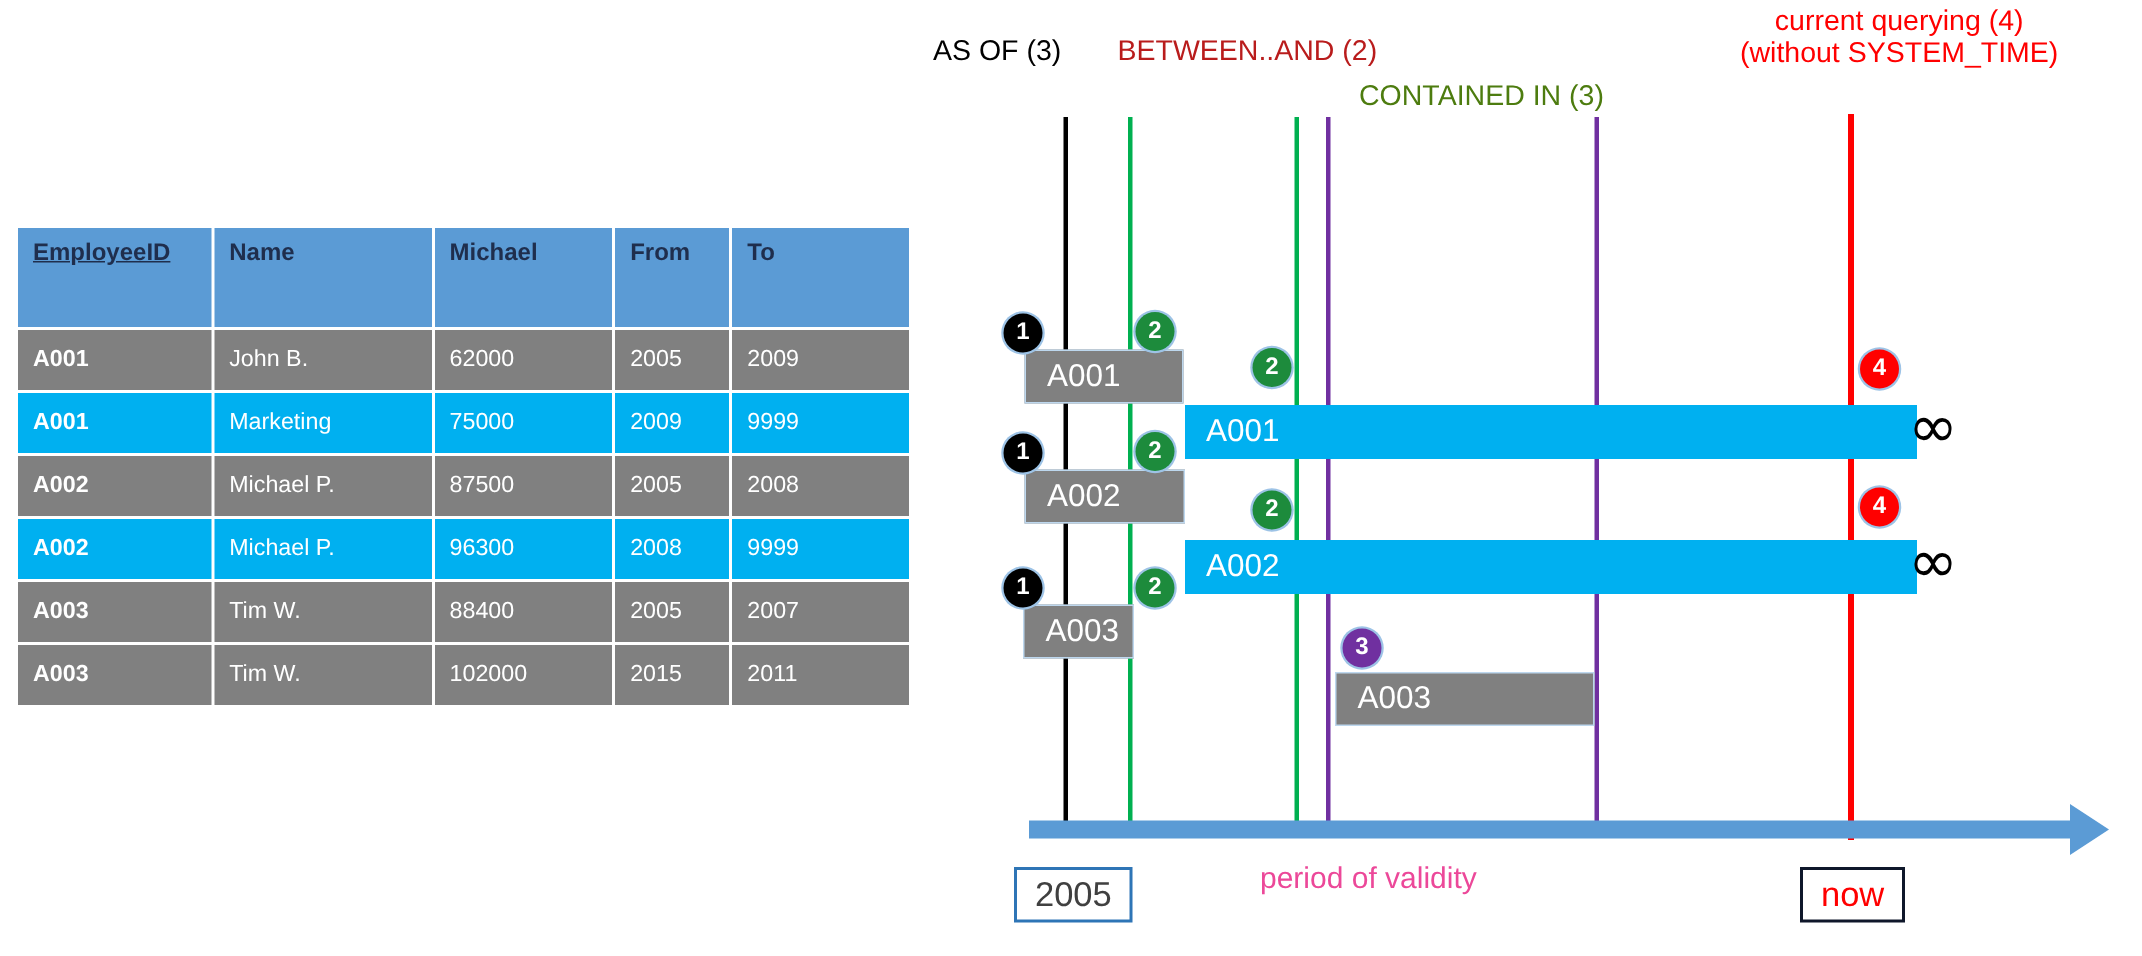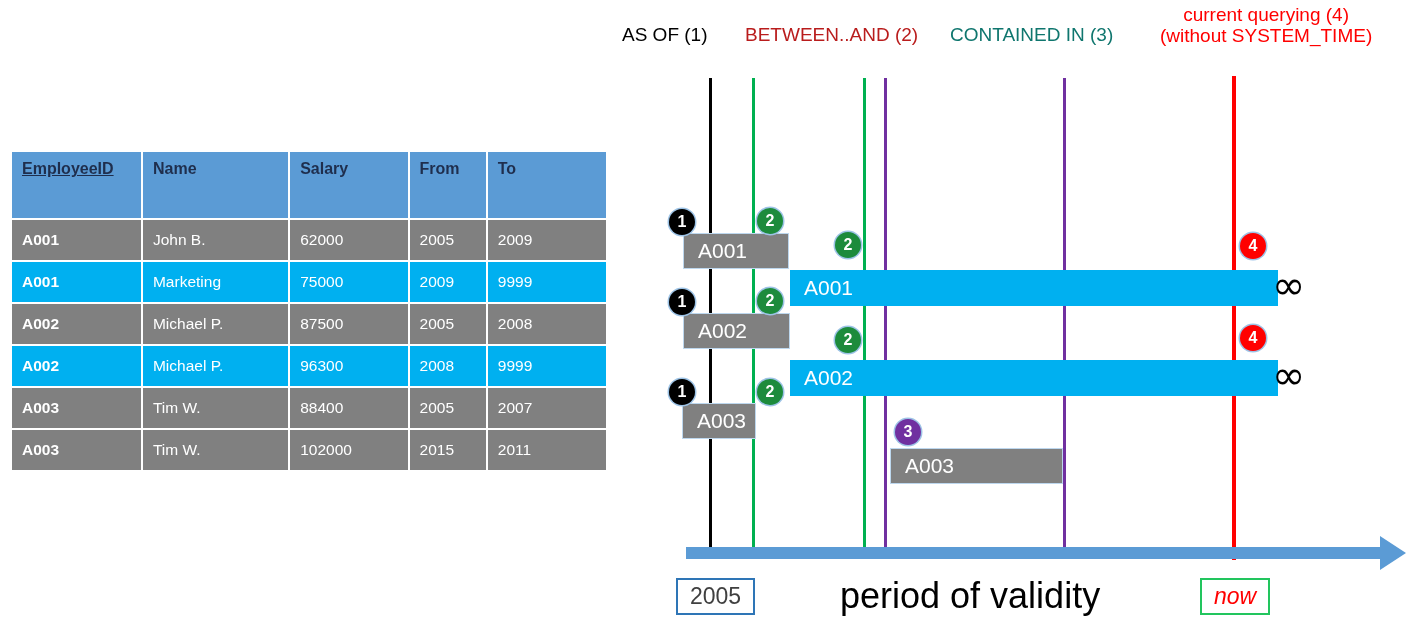--- a/index.html
+++ b/index.html
@@ -43,21 +43,21 @@
   th.h-sal{width:108px;}
   th.h-from{width:60px;}
   th.h-to{width:113px;}
 
   
   .diagram{position:absolute;left:0;top:0;width:1428px;height:637px;}
 
   .legend{position:absolute;top:24px;font-size:19px;white-space:nowrap;}
   .legend-asof{left:622px;color:#000000;}
   .legend-between{left:745px;color:#b91c1c;}
-  .legend-contained{left:950px;color:#0f766e;}
+  .legend-contained{left:906px;color:#4d7c0f;margin-top:30px;}
   .legend-current{left:1160px;top:4px;color:#FF0000;line-height:1.12;text-align:center;}
 
   .vline{position:absolute;width:3px;top:78px;height:480px;}
   .vline.black{background:#000000;}
   .vline.green{background:#00B050;}
   .vline.purple{background:#7030A0;}
   .vline.red{background:#FF0000;width:3.5px;top:76px;height:484px;}
 
   .bar{
     position:absolute;height:36px;
@@ -91,34 +91,34 @@
   .axis-head{
     position:absolute;left:1380px;top:536px;width:0;height:0;
     border-top:17px solid transparent;border-bottom:17px solid transparent;
     border-left:26px solid #5B9BD5;
   }
 
   .tag{
     position:absolute;font-size:23px;padding:3px 12px;background:#ffffff;
   }
   .tag-start{left:676px;top:578px;border:2px solid #2E75B6;color:#404040;}
-  .tag-now{left:1200px;top:578px;border:2px solid #22c55e;color:#FF0000;font-style:italic;}
-  .axis-caption{position:absolute;left:840px;top:575px;font-size:36px;color:#000000;}
+  .tag-now{left:1200px;top:578px;border:2px solid #0f172a;color:#FF0000;}
+  .axis-caption{position:absolute;left:840px;top:575px;font-size:20px;color:#ec4899;}
 </style>
 </head>
 <body>
 
 <div class="stage">
 
   <table class="emp-table">
     <thead>
       <tr>
         <th class="h-id"><span class="hdr-underline">EmployeeID</span></th>
         <th class="h-name"><span>Name</span></th>
-        <th class="h-sal"><span>Salary</span></th>
+        <th class="h-sal"><span>Michael</span></th>
         <th class="h-from"><span>From</span></th>
         <th class="h-to"><span>To</span></th>
       </tr>
     </thead>
     <tbody>
       <tr class="row-gray">
         <td class="c-id">A001</td>
         <td class="c-name">John  B.</td>
         <td class="c-sal">62000</td>
         <td class="c-from">2005</td>
@@ -157,21 +157,21 @@
         <td class="c-name">Tim W.</td>
         <td class="c-sal">102000</td>
         <td class="c-from">2015</td>
         <td class="c-to">2011</td>
       </tr>
     </tbody>
   </table>
 
   <div class="diagram">
 
-    <div class="legend legend-asof">AS OF (1)</div>
+    <div class="legend legend-asof">AS OF (3)</div>
     <div class="legend legend-between">BETWEEN..AND (2)</div>
     <div class="legend legend-contained">CONTAINED IN (3)</div>
     <div class="legend legend-current">
       <div>current querying (4)</div>
       <div>(without SYSTEM_TIME)</div>
     </div>
 
     <div class="vline black" style="left:709px;"></div>
     <div class="vline green" style="left:752px;"></div>
     <div class="vline green" style="left:863px;"></div>

